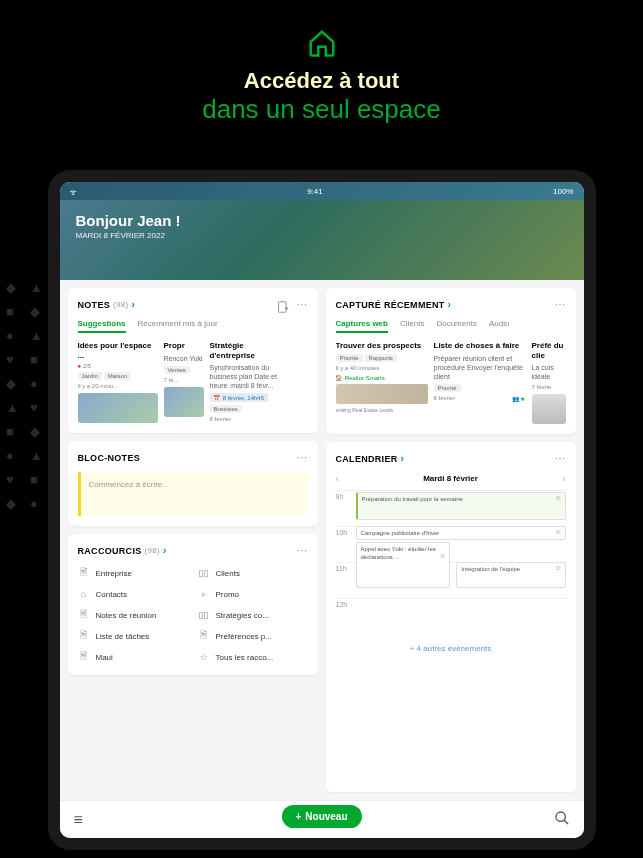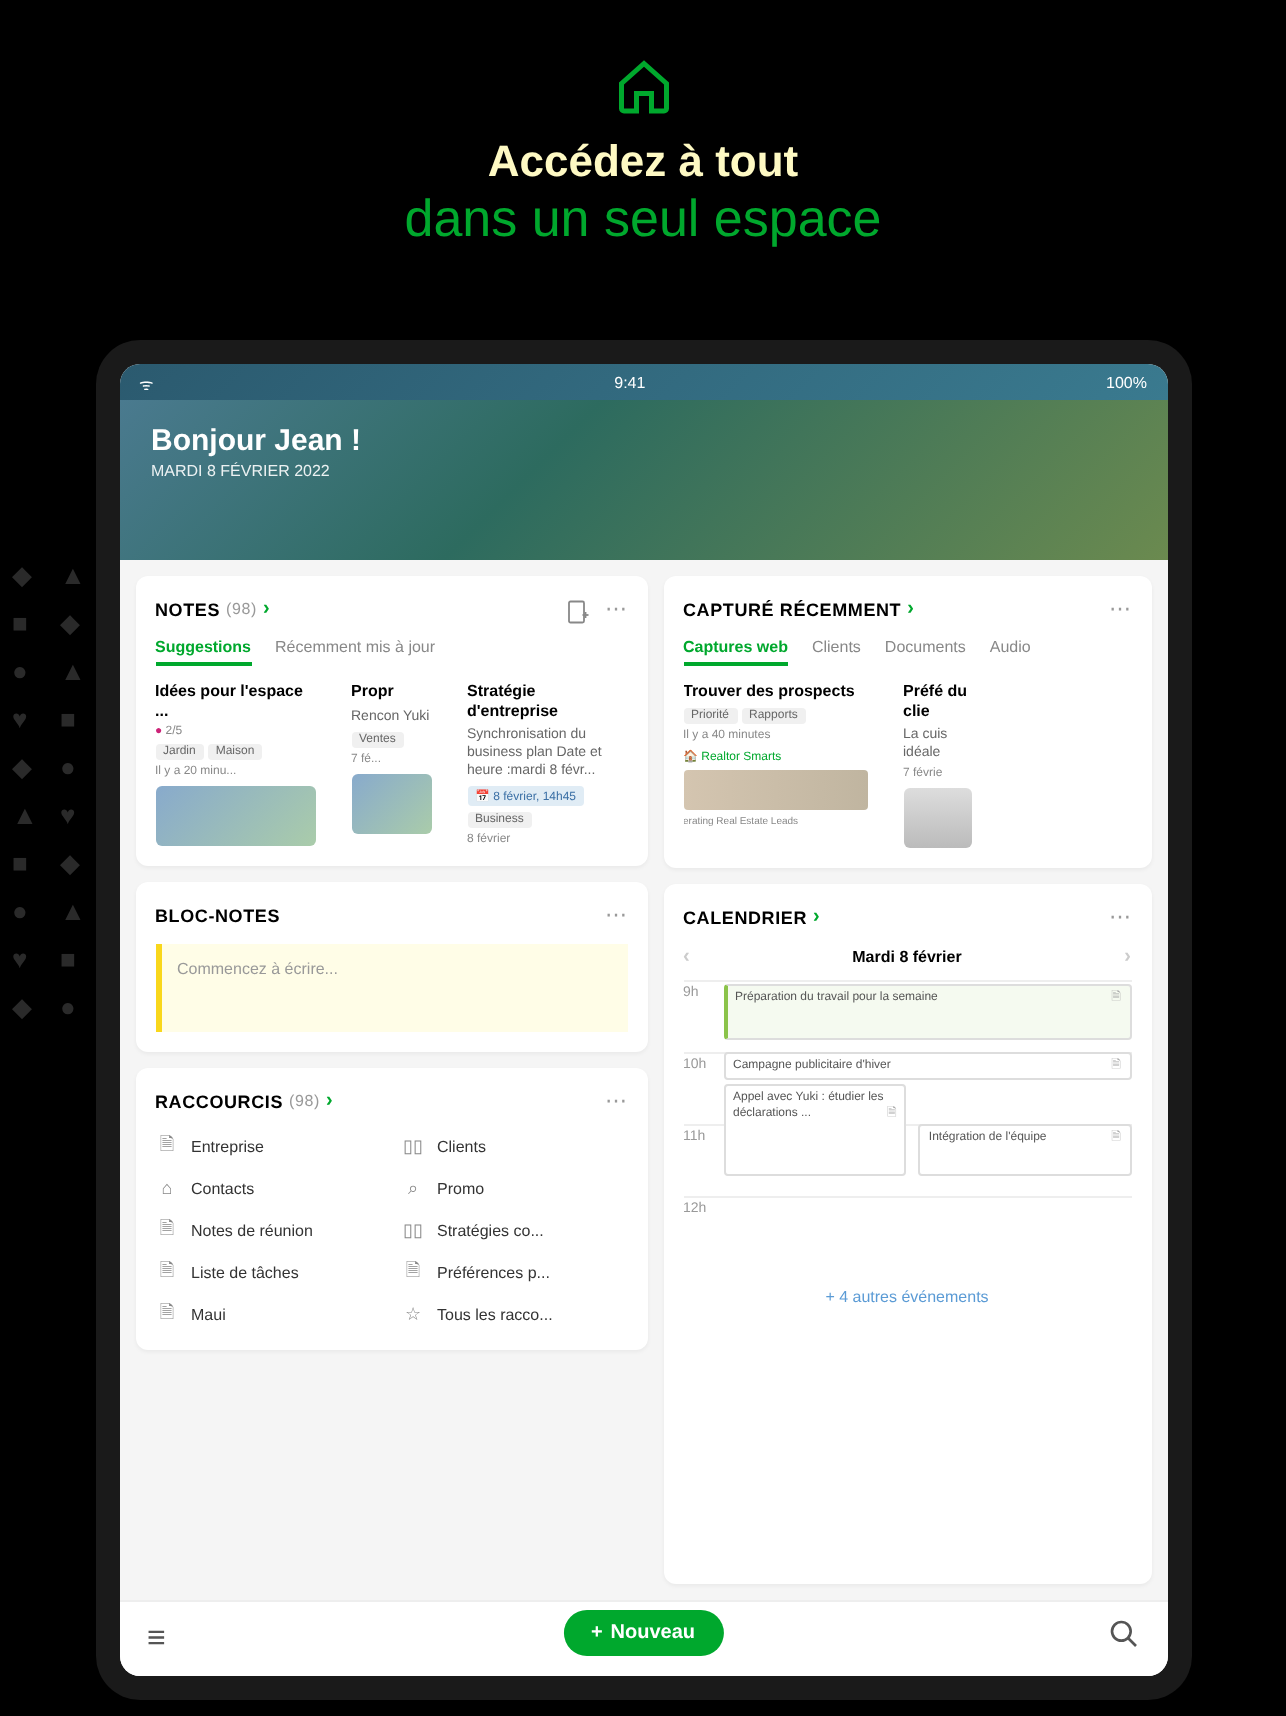--- a/index.html
+++ b/index.html
@@ -21,21 +21,21 @@
 .col{flex:1;display:flex;flex-direction:column;gap:8px}
 .panel{background:#fff;border-radius:6px;padding:10px;box-shadow:0 1px 2px rgba(0,0,0,0.05)}
 .panel-head{display:flex;align-items:center;justify-content:space-between;margin-bottom:8px}
 .panel-title{font-size:9px;font-weight:700;text-transform:uppercase;letter-spacing:0.3px;display:flex;align-items:center;gap:3px}
 .panel-title .chev{color:#00a82d;font-size:10px}
 .panel-count{color:#999;font-weight:400;font-size:8px}
 .dots{color:#999;font-size:11px;cursor:pointer}
 .tabs{display:flex;gap:12px;margin-bottom:8px;font-size:8px}
 .tab{color:#888;padding-bottom:3px;cursor:pointer}
 .tab.active{color:#00a82d;border-bottom:2px solid #00a82d;font-weight:600}
-.cards{display:flex;gap:18px;overflow:hidden}
+.cards{display:flex;gap:6px;overflow:hidden}
 .card{flex:0 0 80px;font-size:7px}
 .card.lg{flex:0 0 92px}
 .card-title{font-weight:700;font-size:8px;margin-bottom:3px;line-height:1.2}
 .card-body{color:#666;font-size:7px;line-height:1.3}
 .card-img{width:100%;height:30px;background:linear-gradient(135deg,#88aacc,#aaccaa);border-radius:3px;margin-top:4px}
 .tags{display:flex;gap:2px;flex-wrap:wrap;margin:3px 0}
 .tag{background:#f0f0f0;color:#666;font-size:6px;padding:1px 4px;border-radius:2px}
 .meta{color:#888;font-size:6px;margin-top:3px}
 .scratch{background:#fffde7;border-left:3px solid #f9d71c;padding:8px;font-size:8px;color:#999;min-height:44px}
 .shortcuts{display:grid;grid-template-columns:1fr 1fr;gap:5px 10px}
@@ -257,20 +257,31 @@
               <div class="card-title">Trouver des prospects</div>
               <div class="tags">
                   <span class="tag">Priorité</span>
                   <span class="tag">Rapports</span>
                 </div>
               <div class="meta">Il y a 40 minutes</div>
               <div style="font-size:6px;color:#00a82d;margin-top:3px">🏠 <span>Realtor Smarts</span></div>
               <div class="capt-img"></div>
               <div style="font-size:5px;color:#888">erating Real Estate Leads</div>
             </div>
+            <div class="card lg">
+              <div class="card-title">Liste de choses à faire</div>
+              <div class="card-body">Préparer réunion client et procédure Envoyer l'enquête client</div>
+              <div class="tags">
+                  <span class="tag">Priorité</span>
+                </div>
+              <div class="meta" style="display:flex;justify-content:space-between">
+                  <span>8 février</span>
+                  <span style="color:#00a82d">👥★</span>
+                </div>
+            </div>
             <div class="card" style="flex:0 0 34px">
               <div class="card-title">Préfé  du clie</div>
               <div class="card-body">La cuis  idéale</div>
               <div class="meta">7 févrie</div>
               <div class="card-img" style="background:linear-gradient(#ddd,#bbb)"></div>
             </div>
           </div>
         </div>
 
         <div class="panel" style="flex:1">

